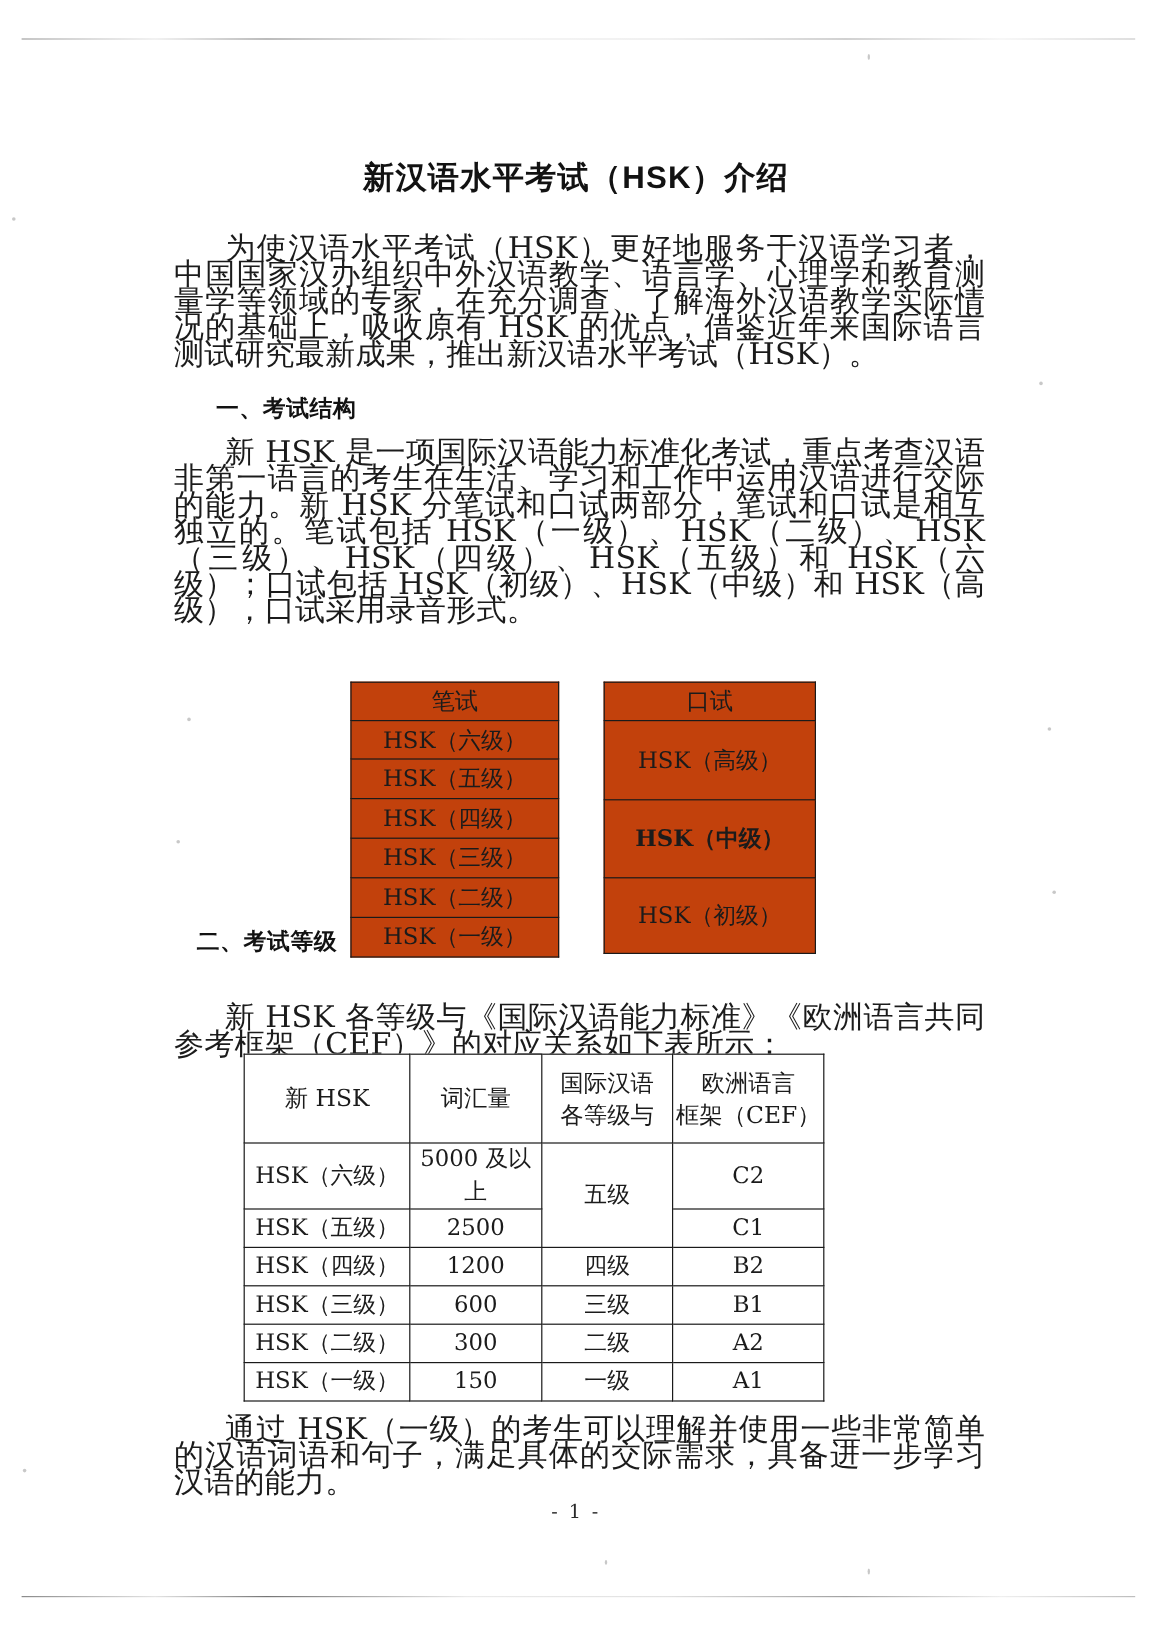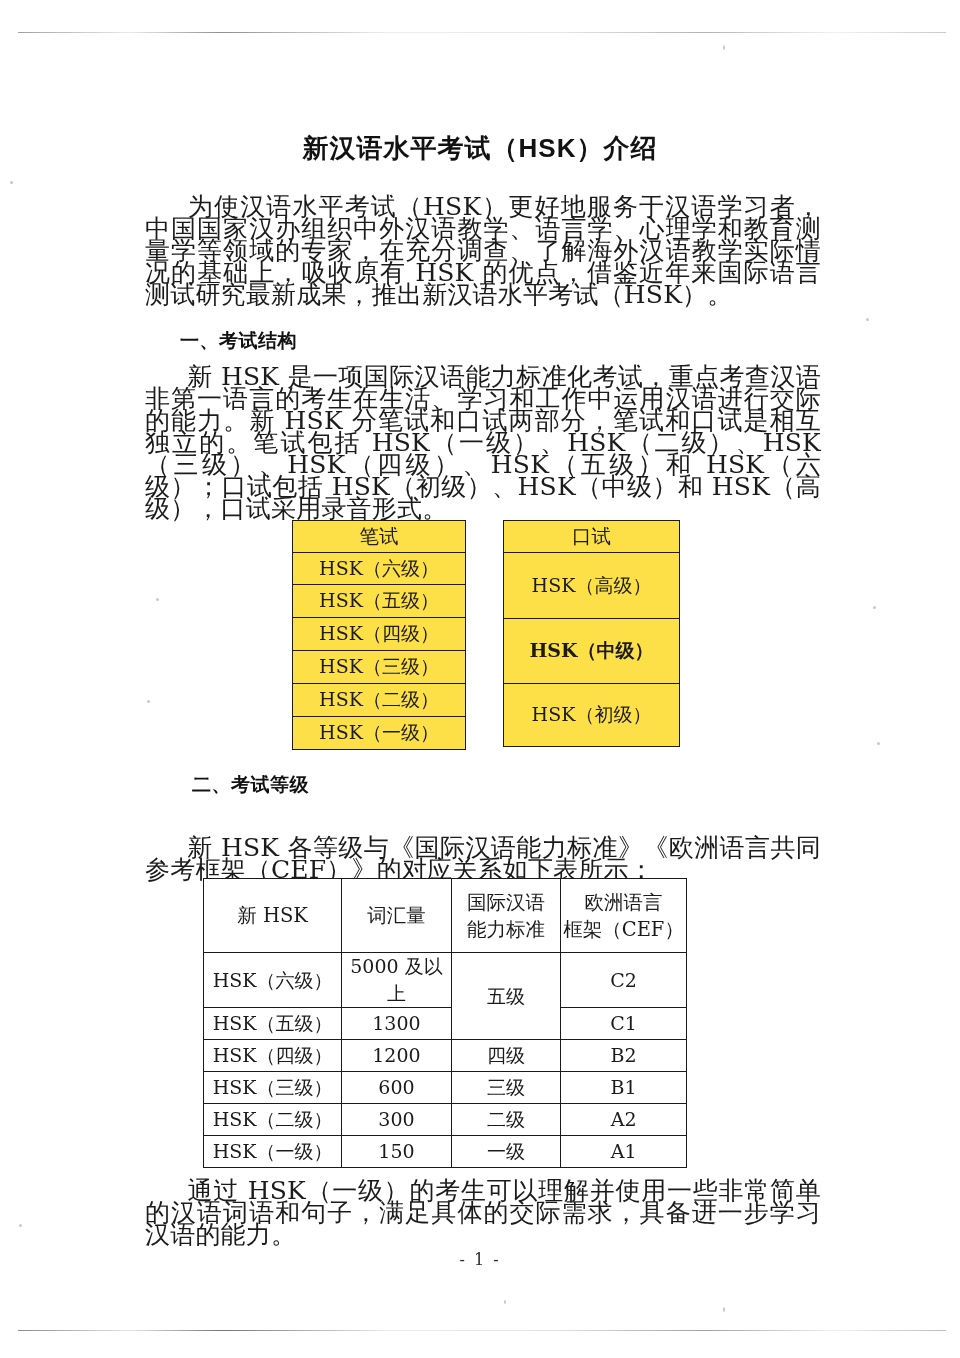--- a/index.html
+++ b/index.html
@@ -77,21 +77,22 @@
     color: #121212;
     letter-spacing: .5px;
   }
 
   
   .mini-table {
     position: absolute;
     border-collapse: collapse;
     font-size: 19px;
     color: #1b1b1b;
-    background: #fde047;
+    background: #c2410c;
+    margin-top: 48px;
   }
   .mini-table td {
     border: 1.6px solid #1a1a1a;
     text-align: center;
     vertical-align: middle;
     padding: 0;
     font-family: "DejaVu Serif", "Liberation Serif", serif;
   }
   .mini-table .hdr { font-size: 19.5px; }
 
@@ -189,57 +190,57 @@
       </tr>
       <tr>
         <td style="height:64px;font-weight:bold;">HSK（中级）</td>
       </tr>
       <tr>
         <td style="height:62px;">HSK（初级）</td>
       </tr>
     </tbody>
   </table>
 
-  <div class="heading" style="left:192px; top:772px;">二、考试等级</div>
+  <div class="heading" style="left:164px; top:772px;">二、考试等级</div>
 
   <div class="para" style="left:145px; top:810px; width:676px;margin-top:27px;">
     <span class="indent"></span><span>新 HSK 各等级与《国际汉语能力标准》《欧洲语言共同参考框架（CEF）》的对应关系如下表所示：</span>
   </div>
 
   <table class="grid-table" style="left:203px; top:878px; width:484px;">
     <colgroup>
       <col style="width:170px;">
       <col style="width:130px;">
       <col style="width:140px;">
       <col style="width:140px;">
     </colgroup>
     <tbody>
       <tr style="height:74px;">
         <td class="head">新 HSK</td>
         <td class="head">词汇量</td>
         <td class="head">
           <div>国际汉语</div>
-          <div>能力标准</div>
+          <div>各等级与</div>
         </td>
         <td class="head">
           <div>欧洲语言</div>
           <div>框架（CEF）</div>
         </td>
       </tr>
 
       <tr style="height:32px;">
         <td>HSK（六级）</td>
         <td>5000 及以上</td>
         <td rowspan="2">五级</td>
         <td>C2</td>
       </tr>
 
       <tr style="height:32px;">
         <td>HSK（五级）</td>
-        <td>1300</td>
+        <td>2500</td>
         <td>C1</td>
       </tr>
 
       <tr style="height:32px;">
         <td>HSK（四级）</td>
         <td>1200</td>
         <td>四级</td>
         <td>B2</td>
       </tr>
 

